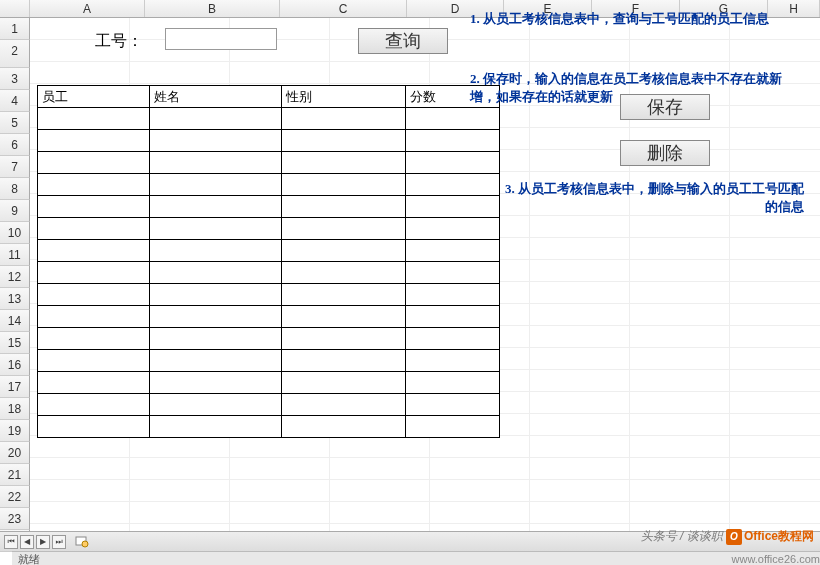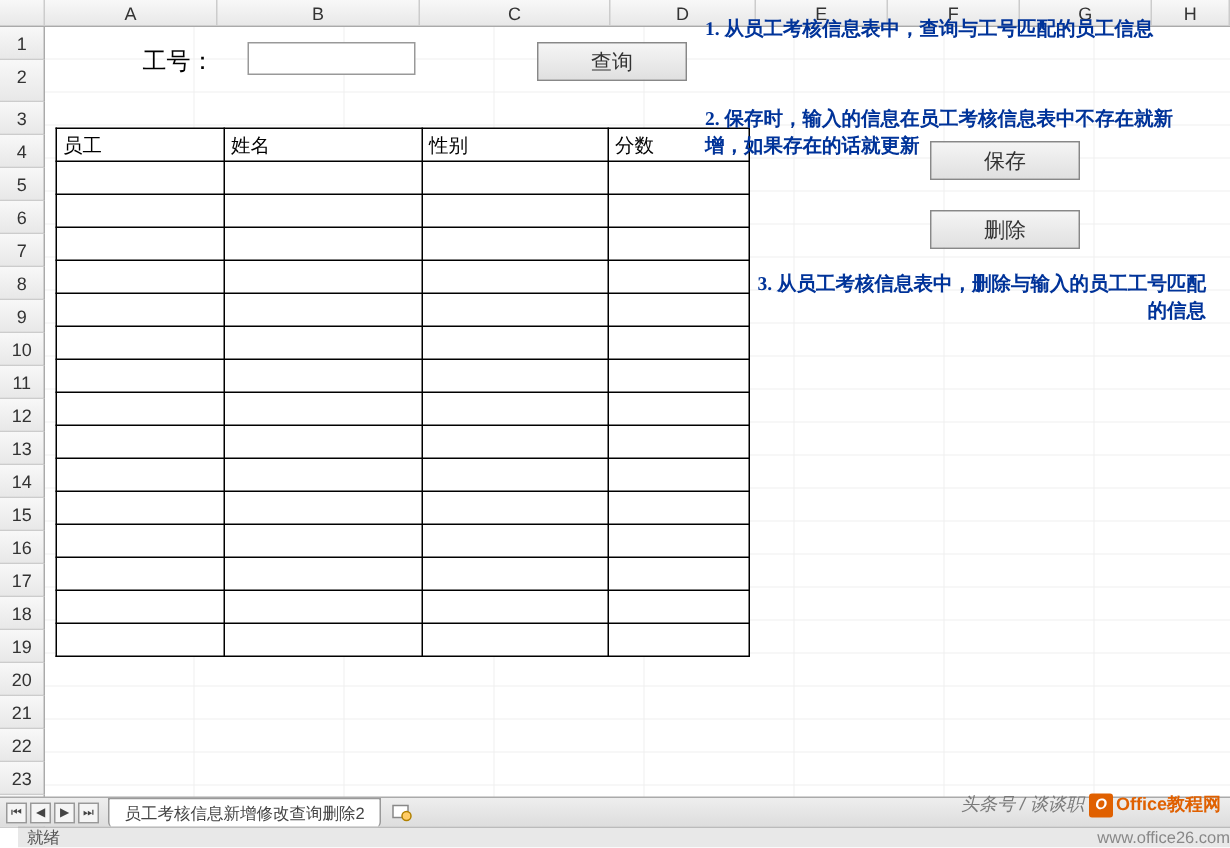--- a/index.html
+++ b/index.html
@@ -15,21 +15,21 @@
     .row-headers .rh { height: 22px; line-height: 22px; text-align: center; color: #333; background: linear-gradient(#f8f8f8,#e8e8e8); border-right: 1px solid #aaa; border-bottom: 1px solid #ccc; }
 
     
     .sheet { position: absolute; top: 18px; left: 30px; right: 0; bottom: 30px; background-image: linear-gradient(#eee 1px, transparent 1px), linear-gradient(90deg, #eee 1px, transparent 1px); background-size: 100px 22px; background-position: -1px -1px; }
 
     
     .emp-label { position: absolute; top: 31px; left: 95px; font-size: 16px; font-family: SimSun; }
     .emp-input { position: absolute; top: 28px; left: 165px; width: 112px; height: 22px; border: 1px solid #999; background: #fff; padding: 0 3px; font-size: 12px; }
 
     
-    .btn { position: absolute; width: 100px; height: 26px; background: linear-gradient(#f5f5f5,#e0e0e0); border: 1px solid #888; color:#333; text-align: center; line-height: 24px; font-size: 14px; cursor: pointer; }
+    .btn { position: absolute; width: 90px; height: 26px; background: linear-gradient(#f5f5f5,#e0e0e0); border: 1px solid #888; color:#333; text-align: center; line-height: 24px; font-size: 18px; cursor: pointer; }
     .btn-query { top: 28px; left: 358px; }
     .btn-save  { top: 94px; left: 620px; }
     .btn-del   { top: 140px; left: 620px; }
 
     
     .tbl { position: absolute; top: 85px; left: 37px; border-collapse: collapse; }
     .tbl th, .tbl td { border: 1px solid #000; height: 22px; font-weight: normal; text-align: left; padding: 0 4px; font-size: 13px; background:#fff; }
     .tbl th { font-family: SimSun; }
     .c0 { width: 112px; }
     .c1 { width: 132px; }
@@ -210,21 +210,20 @@
 
 <div class="ann ann1">1. 从员工考核信息表中，查询与工号匹配的员工信息</div>
 <div class="ann ann2">2. 保存时，输入的信息在员工考核信息表中不存在就新增，如果存在的话就更新</div>
 <div class="ann ann3">3. 从员工考核信息表中，删除与输入的员工工号匹配的信息</div>
 
 <div class="tabbar">
   <div class="navbtn">⏮</div>
   <div class="navbtn">◀</div>
   <div class="navbtn">▶</div>
   <div class="navbtn">⏭</div>
-  <div class="tab">员工考核信息新增修改查询删除2</div>
   <div class="newtab">
     <svg width="14" height="12" viewBox="0 0 14 12">
         <rect x="1" y="1" width="10" height="8" fill="#fff" stroke="#888"></rect>
         <circle cx="10" cy="8" r="3" fill="#ffcc66" stroke="#b08000"></circle>
       </svg>
   </div>
 </div>
 
 <div class="watermark">
   <span>头条号 / 谈谈职</span>

